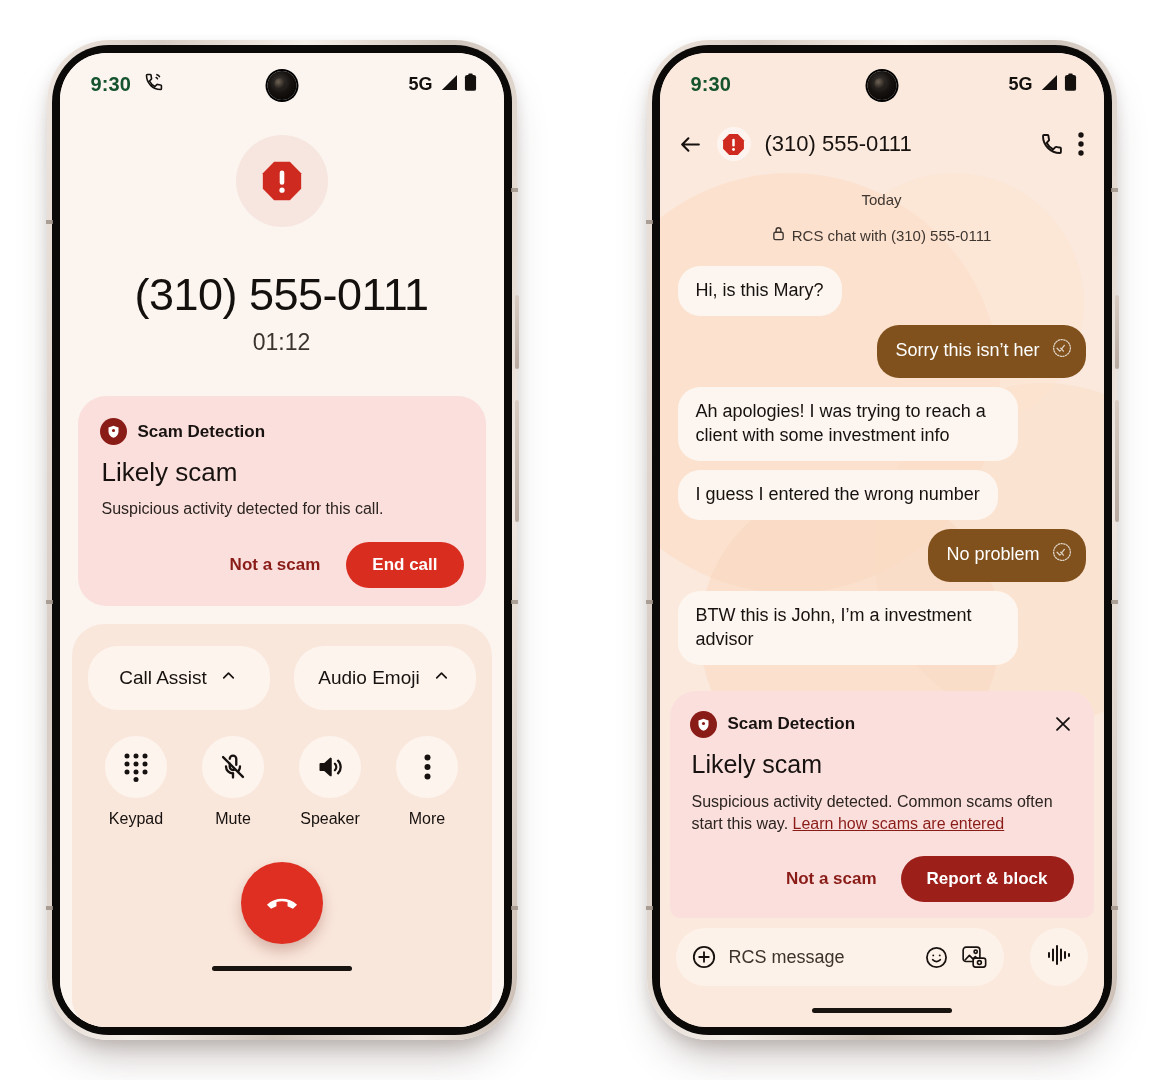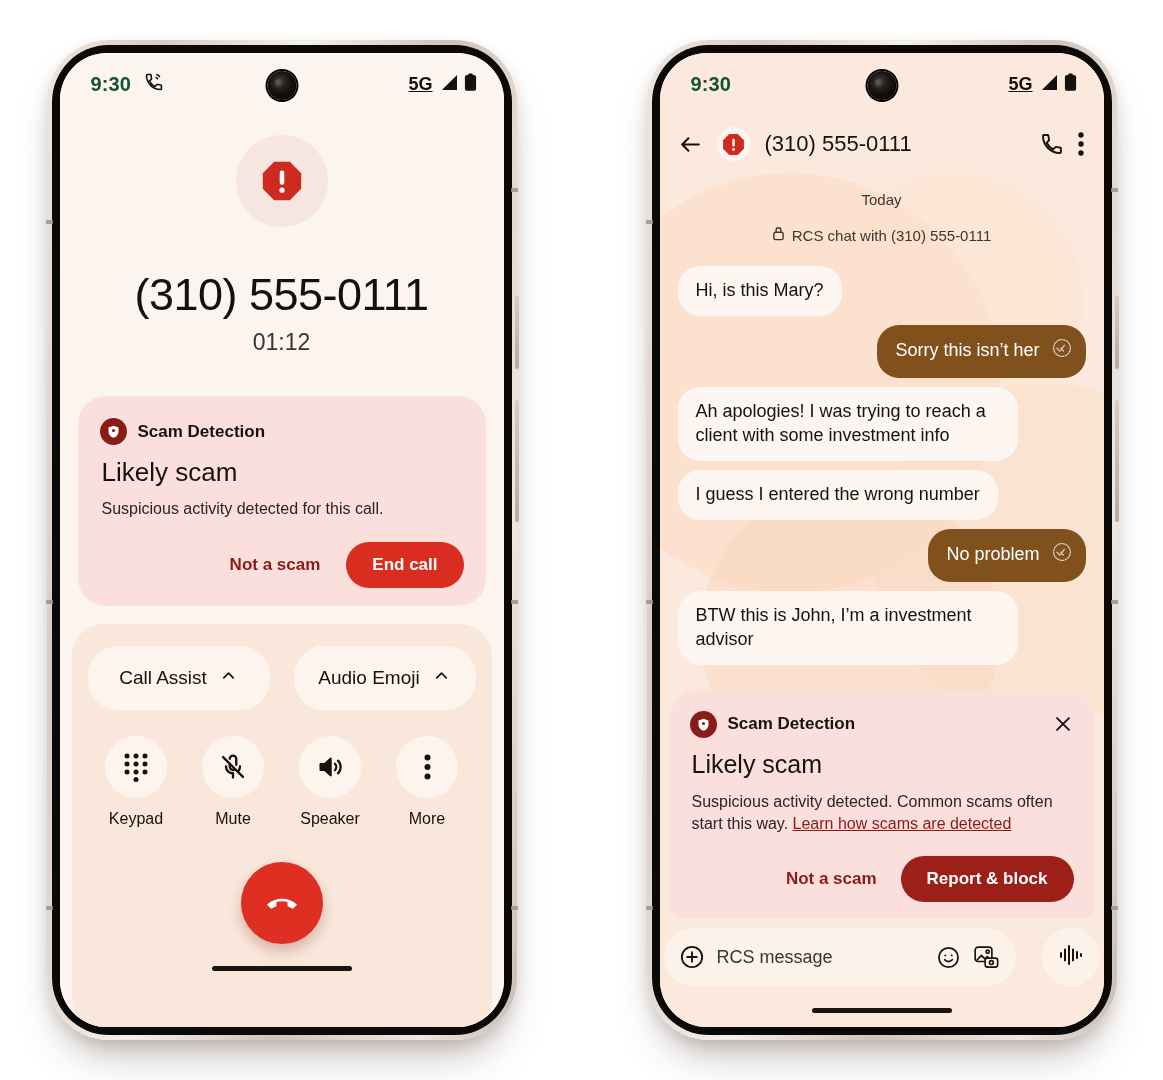--- a/index.html
+++ b/index.html
@@ -75,21 +75,21 @@
     height: 62px;
     display: flex;
     align-items: center;
     justify-content: space-between;
     padding: 0 27px 0 31px;
     z-index: 6;
   }
   .status-left { display: flex; align-items: center; gap: 13px; }
   .status-time { font-size: 20px; font-weight: 600; color: #14532d; letter-spacing: .1px; }
   .status-right { display: flex; align-items: center; gap: 6px; }
-  .status-5g { font-size: 18px; font-weight: 600; color: #13100e; text-decoration: underline; }
+  .status-5g { font-size: 18px; font-weight: 600; color: #13100e; }
 
   .punchhole {
     position: absolute;
     top: 18px; left: 50%;
     transform: translateX(-50%);
     width: 29px; height: 29px;
     border-radius: 50%;
     background: radial-gradient(circle at 42% 38%, #3d3b39 0%, #16120f 45%, #000 100%);
     box-shadow: 0 0 0 2px #000;
     z-index: 8;
@@ -284,21 +284,21 @@
   .scam2-title { font-size: 25px; color: #17120f; margin: 12px 0 0 2px; }
   .scam2-desc { font-size: 16px; color: #2c2420; margin: 12px 0 0 2px; line-height: 1.42; }
   .scam2-link {
     color: #8a1c18; text-decoration: underline; cursor: pointer;
   }
   .scam2-actions { display: flex; align-items: center; justify-content: flex-end; gap: 18px; margin-top: 20px; }
   .btn-filled.dark { background: #9c1f1a; }
 
   .composer-area {
     position: relative; z-index: 3;
-    padding: 10px 4px 0;
+    padding: 10px 16px 0;
     display: flex; align-items: center; gap: 26px;
   }
   .composer {
     flex: 1 1 auto;
     background: #fdf2e9;
     border-radius: 30px;
     height: 58px;
     display: flex; align-items: center;
     padding: 0 16px 0 15px; gap: 12px;
   }
@@ -601,21 +601,21 @@
               </svg>
             </span>
             <span class="scam-head-label">Scam Detection</span>
             <span class="close-x">
               <svg width="22" height="22" viewBox="0 0 24 24" fill="none" stroke="#17120f" stroke-width="2" stroke-linecap="round">
                 <path d="M5.5 5.5l13 13M18.5 5.5l-13 13"></path>
               </svg>
             </span>
           </div>
           <div class="scam2-title">Likely scam</div>
-          <div class="scam2-desc"><span>Suspicious activity detected. Common scams often start this way. </span><a class="scam2-link">Learn how scams are detected</a></div>
+          <div class="scam2-desc"><span>Suspicious activity detected. Common scams often start this way. </span><a class="scam2-link">Learn how scams are entered</a></div>
           <div class="scam2-actions">
             <button class="btn-text">Not a scam</button>
             <button class="btn-filled dark">Report &amp; block</button>
           </div>
         </div>
 
         <div class="composer-area">
           <div class="composer">
             <span class="composer-icon">
               <svg width="26" height="26" viewBox="0 0 24 24" fill="none" stroke="#17120f" stroke-width="1.7" stroke-linecap="round">

